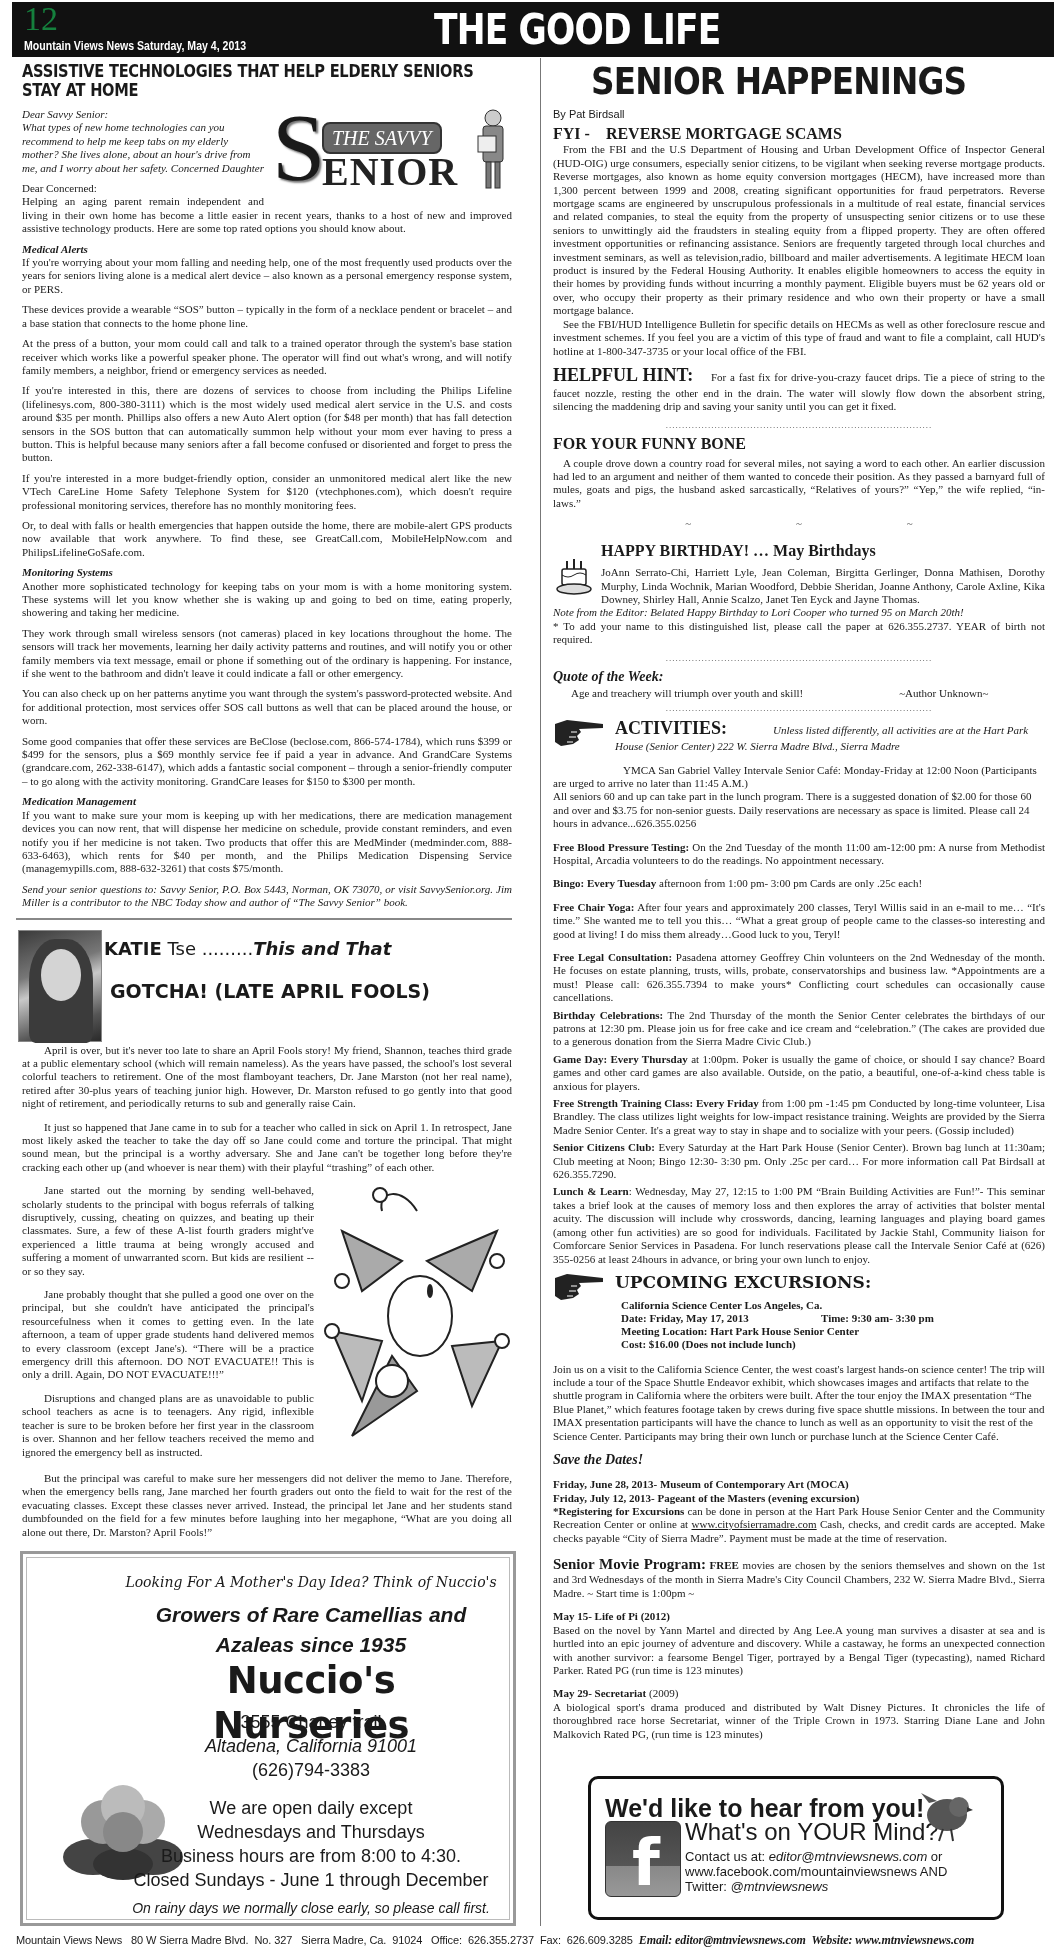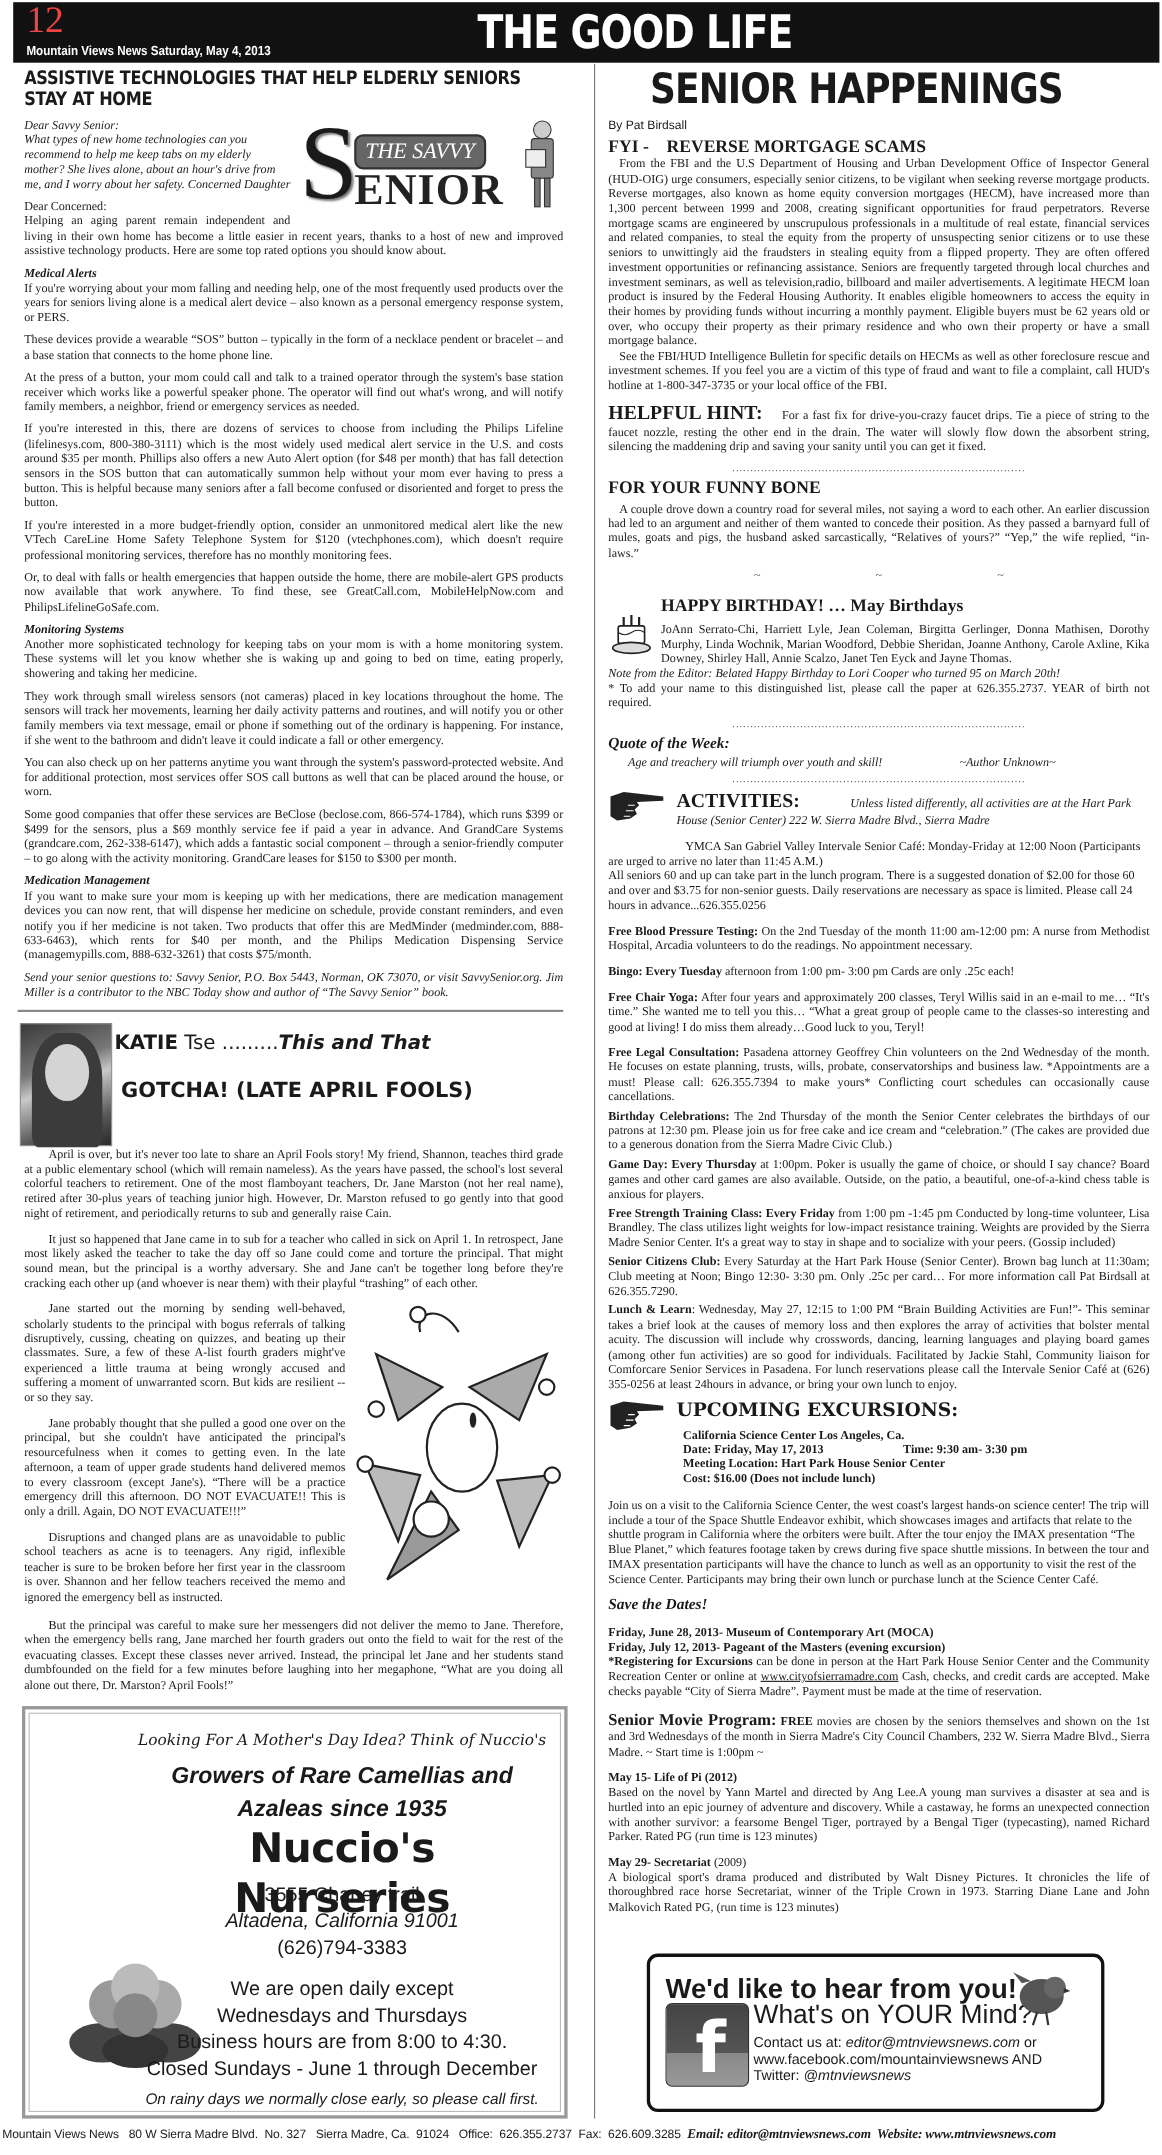--- a/index.html
+++ b/index.html
@@ -1,20 +1,20 @@
 <!DOCTYPE html>
 <html><head>
 <meta charset="utf-8">
 <style>
   * { box-sizing: border-box; margin: 0; padding: 0; }
   html, body { width: 1056px; height: 1959px; background: #fff; overflow: hidden; }
   body { position: relative; font-family: "Liberation Serif", serif; color: #1a1a1a; font-size: 11px; line-height: 1.22; }
 
   .masthead { position: absolute; left: 12px; top: 2px; width: 1042px; height: 55px; background: #111; color: #fff; }
-  .mast-page { position: absolute; left: 12px; top: -1px; font-family: "Liberation Serif", serif; font-size: 34px; line-height: 36px; color: #ef4444; }
+  .mast-page { position: absolute; left: 12px; top: -1px; font-family: "Liberation Serif", serif; font-size: 34px; line-height: 36px; color: #15803d; }
   .mast-sub { position: absolute; left: 12px; top: 37px; font-family: "Liberation Sans", sans-serif; font-size: 12px; font-weight: bold; transform: scaleX(0.88); transform-origin: left; }
   .mast-title { position: absolute; left: 422px; top: 3px; font-family: "DejaVu Sans", sans-serif; font-weight: bold; font-size: 42px; letter-spacing: -1px; transform: scaleX(0.82); transform-origin: left; line-height: 50px; }
 
   .vdivider { position: absolute; left: 540px; top: 58px; width: 1px; height: 1868px; background: #777; }
 
   .col-left { position: absolute; left: 22px; top: 62px; width: 490px; }
   .col-right { position: absolute; left: 553px; top: 58px; width: 492px; }
 
   h1.sans { font-family: "DejaVu Sans", sans-serif; font-weight: bold; font-size: 17px; line-height: 19px; letter-spacing: -0.3px; transform: scaleX(0.86); transform-origin: left; width: 116%; }
   .big-head { font-family: "DejaVu Sans", sans-serif; font-weight: bold; font-size: 38px; letter-spacing: -1px; transform: scaleX(0.86); transform-origin: left; line-height: 46px; margin-left: 38px; width: 120%; }
@@ -59,21 +59,21 @@
   .sec-h { font-weight: bold; font-size: 16px; line-height: 18px; margin-top: 2px; }
   .hint-h { font-weight: bold; font-size: 18px; }
   .dots { text-align: center; letter-spacing: 1px; color: #444; font-size: 9px; line-height: 8px; margin: 2px 0 6px; }
   .tildes { display: flex; justify-content: space-around; padding: 0 80px; color: #555; margin: 4px 0 10px; }
 
   .bday-block { position: relative; padding-left: 48px; }
   .cake { position: absolute; left: 2px; top: 16px; width: 38px; height: 40px; }
   .bday-h { font-weight: bold; font-size: 16px; margin-bottom: 6px; }
 
   .quote-h { font-style: italic; font-weight: bold; font-size: 14px; margin-top: 4px; }
-  .quote-line { font-style: italic; padding-left: 18px; display: flex; gap: 70px; margin: 2px 0 4px; }
+  .quote-line { padding-left: 18px; display: flex; gap: 96px; margin: 2px 0 4px; }
 
   .act-wrap { position: relative; padding-left: 0; margin-top: 6px; }
   .hand { position: absolute; left: 0; top: 0; width: 54px; height: 30px; }
   .act-h { margin-left: 62px; }
   .act-h .t { font-weight: bold; font-size: 18px; margin-right: 46px; }
   .act-h .n { font-style: italic; }
   .act p { margin-bottom: 10px; }
   .exc-h { font-family: "DejaVu Serif", serif; font-weight: bold; font-size: 17px; margin: 4px 0 6px 62px; }
   .exc-info { margin-left: 68px; font-weight: bold; line-height: 13px; margin-bottom: 12px; }
   .exc-info .row { display: flex; }
@@ -83,21 +83,21 @@
   a.link { color: #1a1a1a; text-decoration: underline; }
 
   .contact-box { position: absolute; left: 588px; top: 1776px; width: 416px; height: 144px; border: 3px solid #111; border-radius: 10px; background: #fff; }
   .cb-h1 { position: absolute; left: 14px; top: 14px; font-family: "Liberation Sans", sans-serif; font-weight: bold; font-size: 25px; }
   .cb-h2 { position: absolute; left: 94px; top: 38px; font-family: "Liberation Sans", sans-serif; font-weight: normal; font-size: 24px; }
   .fb { position: absolute; left: 14px; top: 42px; width: 76px; height: 76px; border-radius: 6px; background: linear-gradient(#444 0%, #555 60%, #888 60%, #999 100%); border: 1px solid #333; }
   .fb span { position: absolute; left: 26px; top: 6px; color: #fff; font-family: "DejaVu Sans", sans-serif; font-weight: bold; font-size: 64px; line-height: 70px; }
   .cb-contact { position: absolute; left: 94px; top: 70px; font-family: "Liberation Sans", sans-serif; font-size: 13px; line-height: 15px; }
   .twit { position: absolute; right: 26px; top: 10px; width: 58px; height: 54px; }
 
-  .footer { position: absolute; left: 0; top: 1933px; width: 1056px; font-family: "Liberation Sans", sans-serif; font-size: 11px; white-space: nowrap; padding-left: 2px; letter-spacing: -0.1px; }
+  .footer { position: absolute; left: 0; top: 1933px; width: 1056px; font-family: "Liberation Sans", sans-serif; font-size: 11px; white-space: nowrap; padding-left: 16px; letter-spacing: -0.1px; }
   .footer .e { font-family: "Liberation Serif", serif; font-style: italic; font-weight: bold; font-size: 12px; }
 </style>
 </head>
 <body>
 
 <div class="masthead">
   <div class="mast-page">12</div>
   <div class="mast-sub">Mountain Views News  Saturday, May 4, 2013</div>
   <div class="mast-title">THE GOOD LIFE</div>
 </div>

